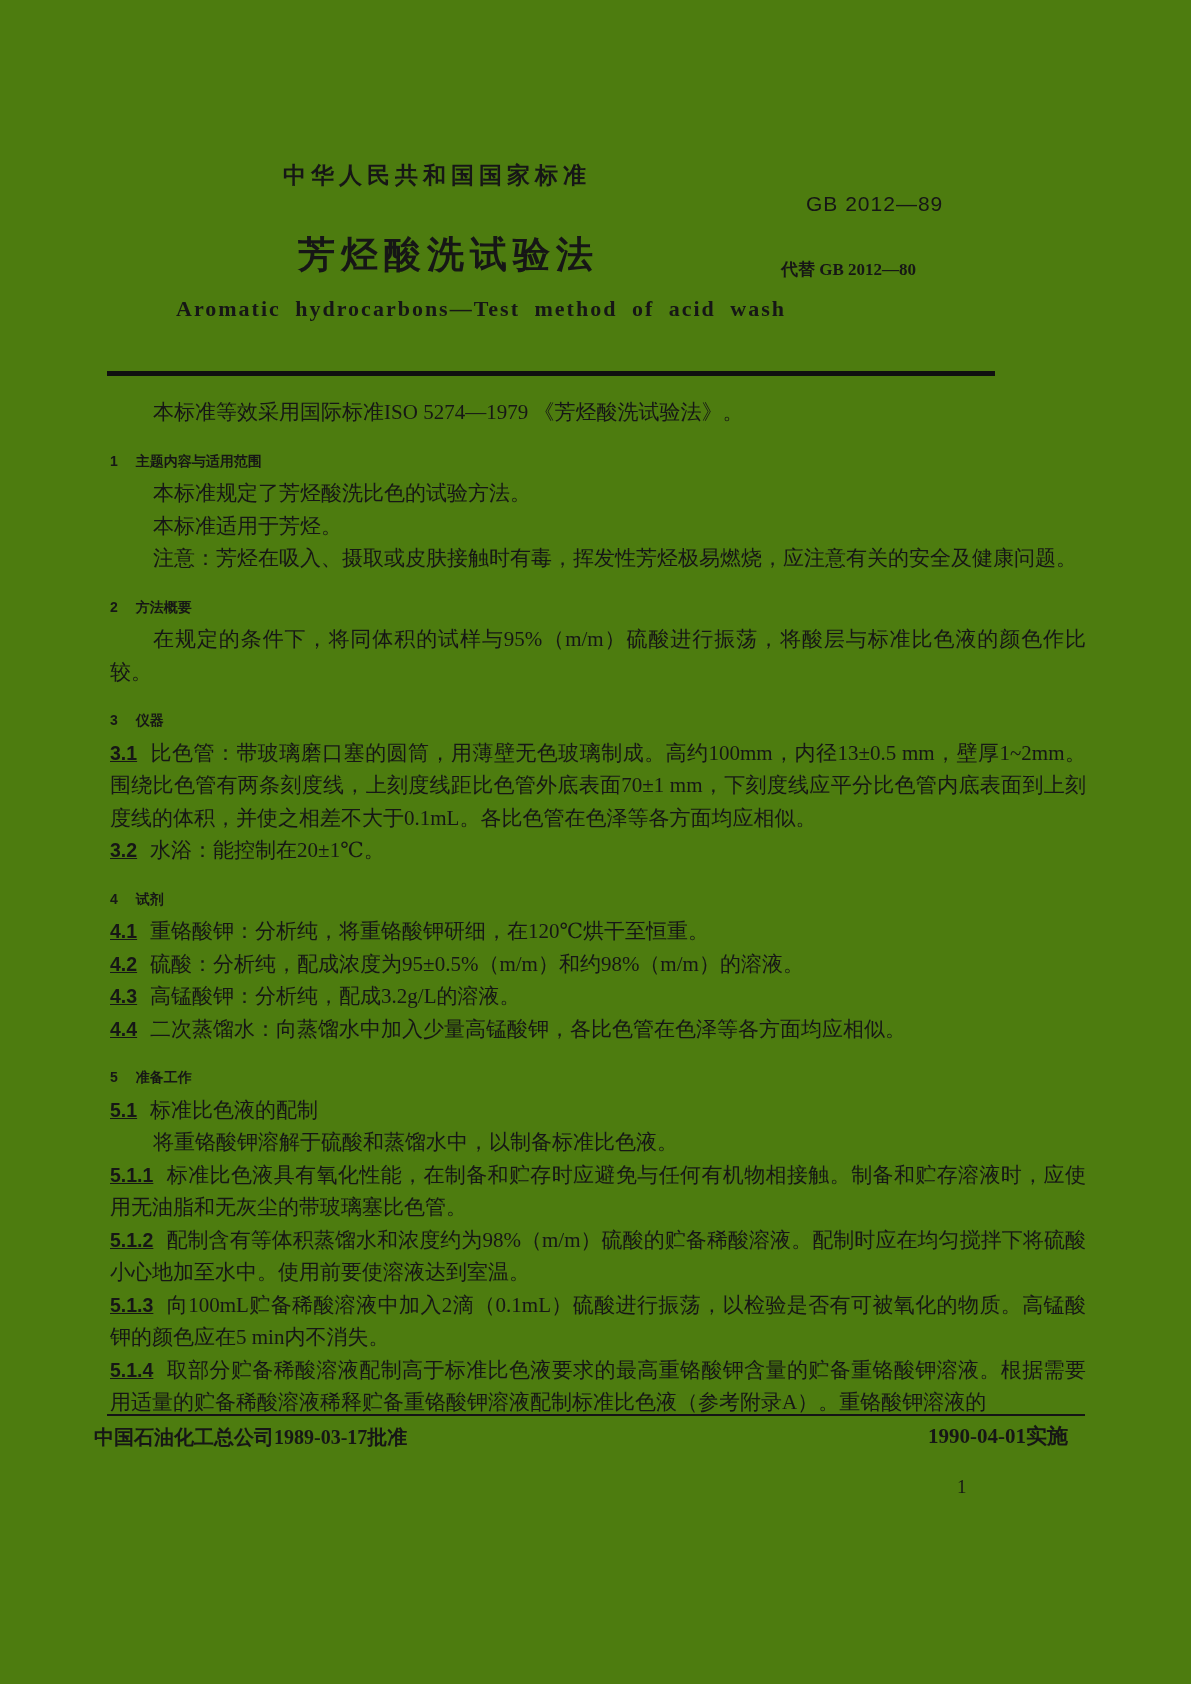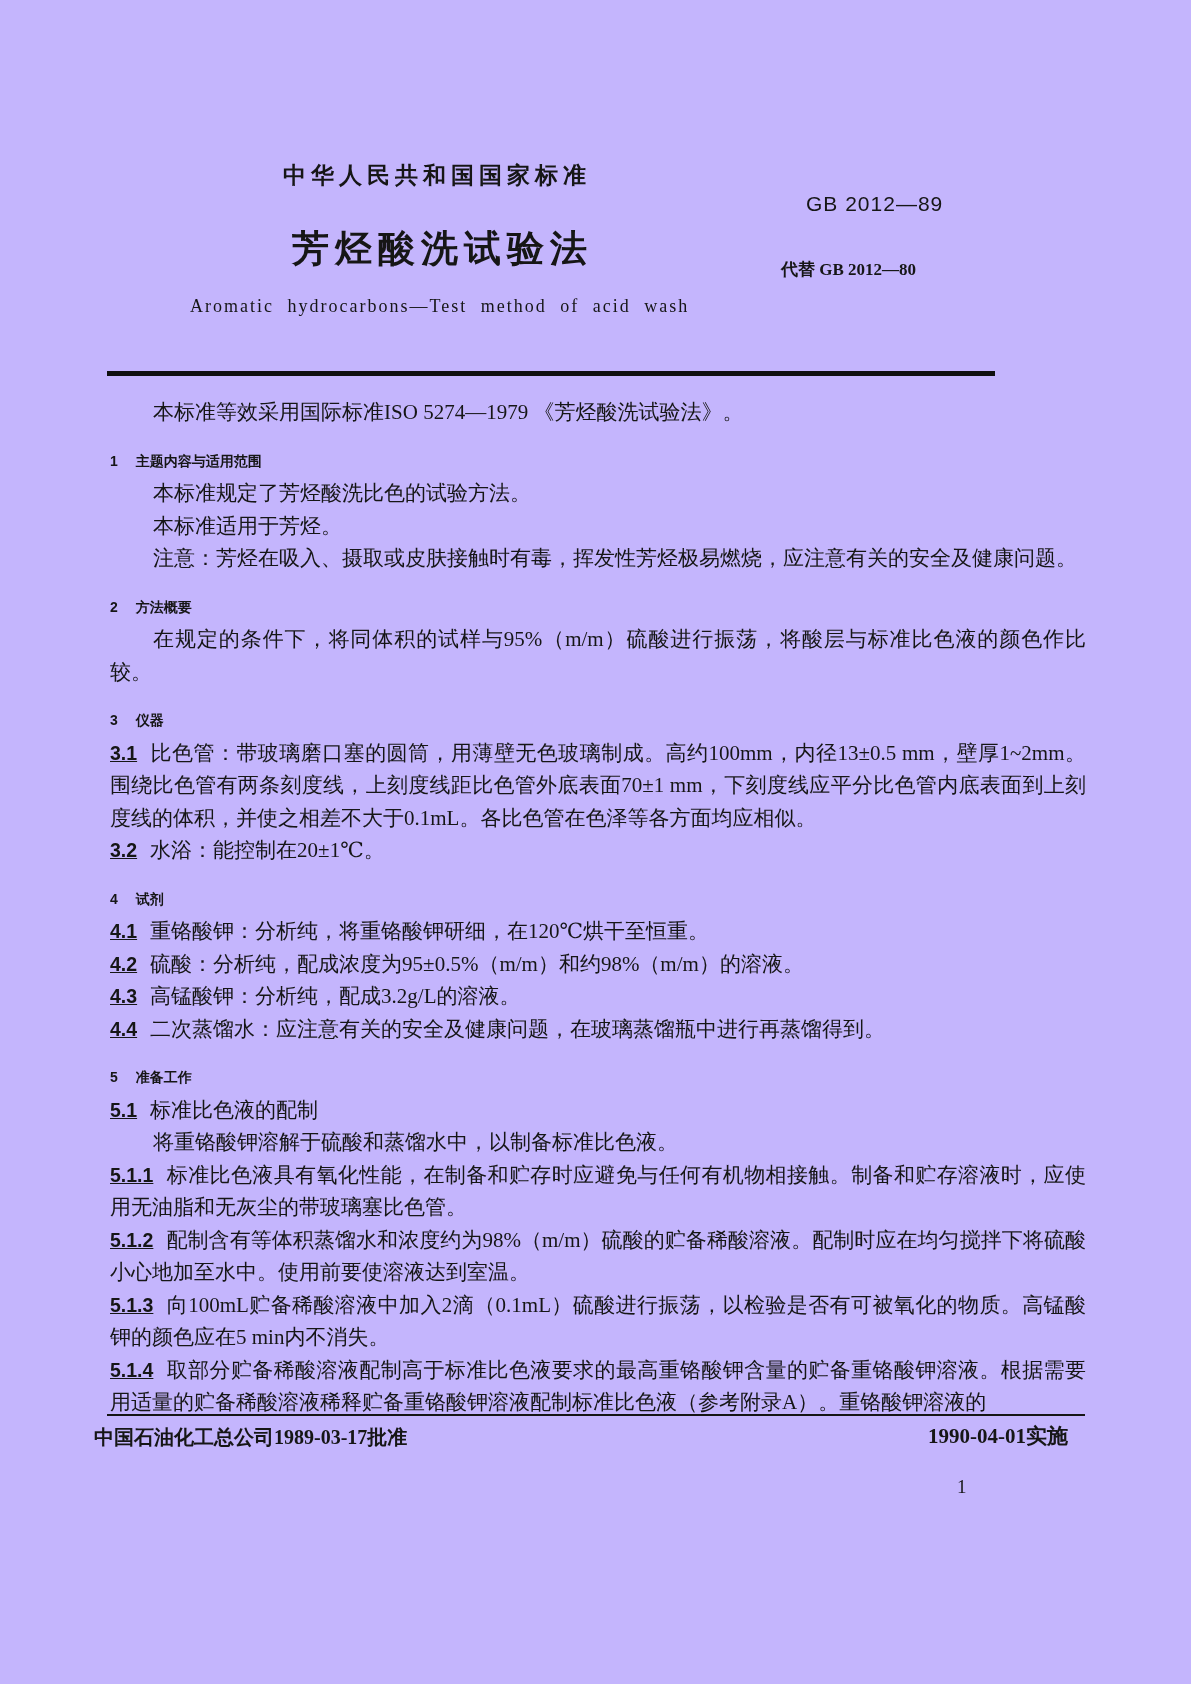--- a/index.html
+++ b/index.html
@@ -4,47 +4,47 @@
 <style>
   * { box-sizing: border-box; }
   html, body { margin: 0; padding: 0; }
   body { background: #9a9a9a; }
 
   .page {
     position: relative;
     width: 1191px;
     height: 1684px;
     margin: 0 auto;
-    background: #c4b5fd;
+    background: #4d7c0f;
     color: #161616;
     font-family: "Liberation Serif", "DejaVu Serif", serif;
     overflow: hidden;
   }
 
   
   .hdr-std {
     position: absolute; left: 283px; top: 160px;
     font-size: 23px; font-weight: bold; letter-spacing: 5px;
   }
   .hdr-code {
     position: absolute; left: 806px; top: 192px;
     font-size: 21px; font-weight: normal; letter-spacing: 1px;
     font-family: "Liberation Sans", "DejaVu Sans", sans-serif;
   }
   .hdr-title {
-    position: absolute; left: 292px; top: 224px; margin: 0;
+    position: absolute; left: 292px; top: 224px; margin: 6px;
     font-size: 37px; font-weight: bold; letter-spacing: 6px;
   }
   .hdr-supersedes {
     position: absolute; left: 781px; top: 258px;
     font-size: 17px; font-weight: bold;
   }
   .hdr-en {
-    position: absolute; left: 190px; top: 296px;
-    font-size: 18px; font-weight: normal;
+    position: absolute; left: 176px; top: 296px;
+    font-size: 22px; font-weight: bold;
     letter-spacing: 2px; word-spacing: 7px;
   }
   .hdr-rule {
     position: absolute; left: 107px; top: 371px;
     width: 888px; height: 5px; background: #101010;
   }
 
   
   .doc-body {
     position: absolute; left: 110px; top: 396px; width: 976px;
@@ -107,21 +107,21 @@
     <p class="para indent">在规定的条件下，将同体积的试样与95%（m/m）硫酸进行振荡，将酸层与标准比色液的颜色作比较。</p>
 
     <h2 class="sec-h"><span class="sec-num">3</span><span>仪器</span></h2>
     <p class="para"><b class="pnum">3.1</b><span>比色管：带玻璃磨口塞的圆筒，用薄壁无色玻璃制成。高约100mm，内径13±0.5 mm，壁厚1~2mm。围绕比色管有两条刻度线，上刻度线距比色管外底表面70±1 mm，下刻度线应平分比色管内底表面到上刻度线的体积，并使之相差不大于0.1mL。各比色管在色泽等各方面均应相似。</span></p>
     <p class="para"><b class="pnum">3.2</b><span>水浴：能控制在20±1℃。</span></p>
 
     <h2 class="sec-h"><span class="sec-num">4</span><span>试剂</span></h2>
     <p class="para"><b class="pnum">4.1</b><span>重铬酸钾：分析纯，将重铬酸钾研细，在120℃烘干至恒重。</span></p>
     <p class="para"><b class="pnum">4.2</b><span>硫酸：分析纯，配成浓度为95±0.5%（m/m）和约98%（m/m）的溶液。</span></p>
     <p class="para"><b class="pnum">4.3</b><span>高锰酸钾：分析纯，配成3.2g/L的溶液。</span></p>
-    <p class="para"><b class="pnum">4.4</b><span>二次蒸馏水：应注意有关的安全及健康问题，在玻璃蒸馏瓶中进行再蒸馏得到。</span></p>
+    <p class="para"><b class="pnum">4.4</b><span>二次蒸馏水：向蒸馏水中加入少量高锰酸钾，各比色管在色泽等各方面均应相似。</span></p>
 
     <h2 class="sec-h"><span class="sec-num">5</span><span>准备工作</span></h2>
     <p class="para"><b class="pnum">5.1</b><span>标准比色液的配制</span></p>
     <p class="para indent">将重铬酸钾溶解于硫酸和蒸馏水中，以制备标准比色液。</p>
     <p class="para"><b class="pnum">5.1.1</b><span>标准比色液具有氧化性能，在制备和贮存时应避免与任何有机物相接触。制备和贮存溶液时，应使用无油脂和无灰尘的带玻璃塞比色管。</span></p>
     <p class="para"><b class="pnum">5.1.2</b><span>配制含有等体积蒸馏水和浓度约为98%（m/m）硫酸的贮备稀酸溶液。配制时应在均匀搅拌下将硫酸小心地加至水中。使用前要使溶液达到室温。</span></p>
     <p class="para"><b class="pnum">5.1.3</b><span>向100mL贮备稀酸溶液中加入2滴（0.1mL）硫酸进行振荡，以检验是否有可被氧化的物质。高锰酸钾的颜色应在5 min内不消失。</span></p>
     <p class="para"><b class="pnum">5.1.4</b><span>取部分贮备稀酸溶液配制高于标准比色液要求的最高重铬酸钾含量的贮备重铬酸钾溶液。根据需要用适量的贮备稀酸溶液稀释贮备重铬酸钾溶液配制标准比色液（参考附录A）。重铬酸钾溶液的</span></p>
 
   </div>

